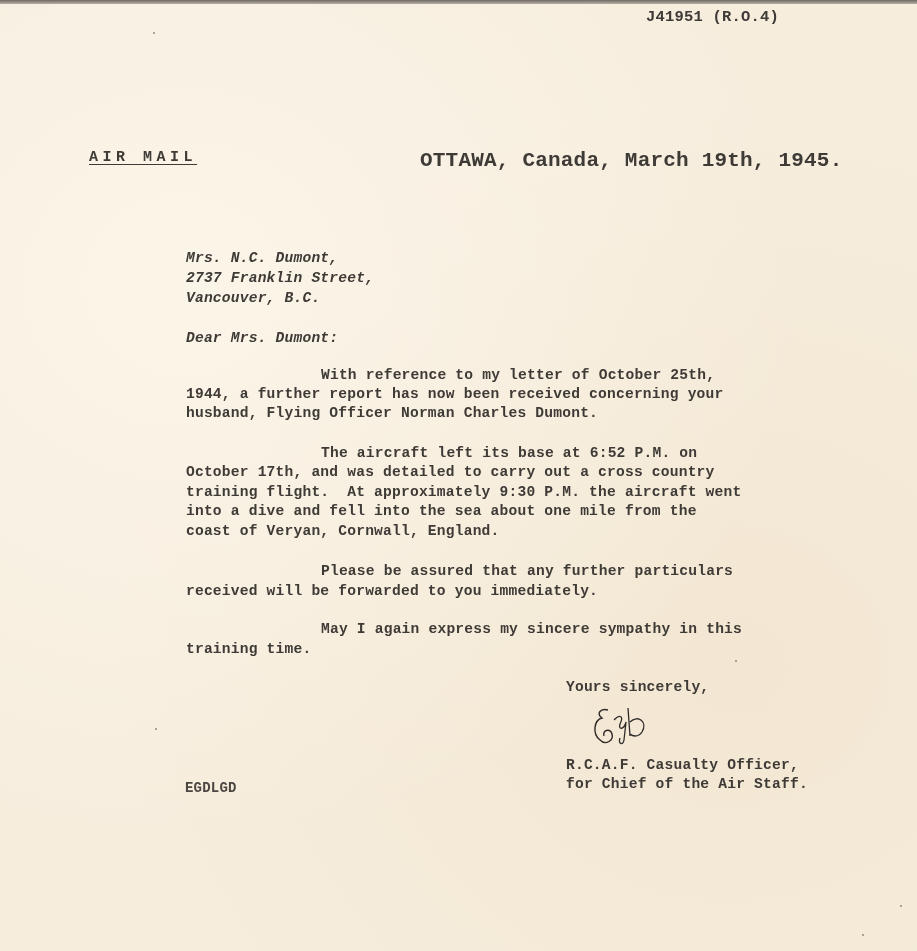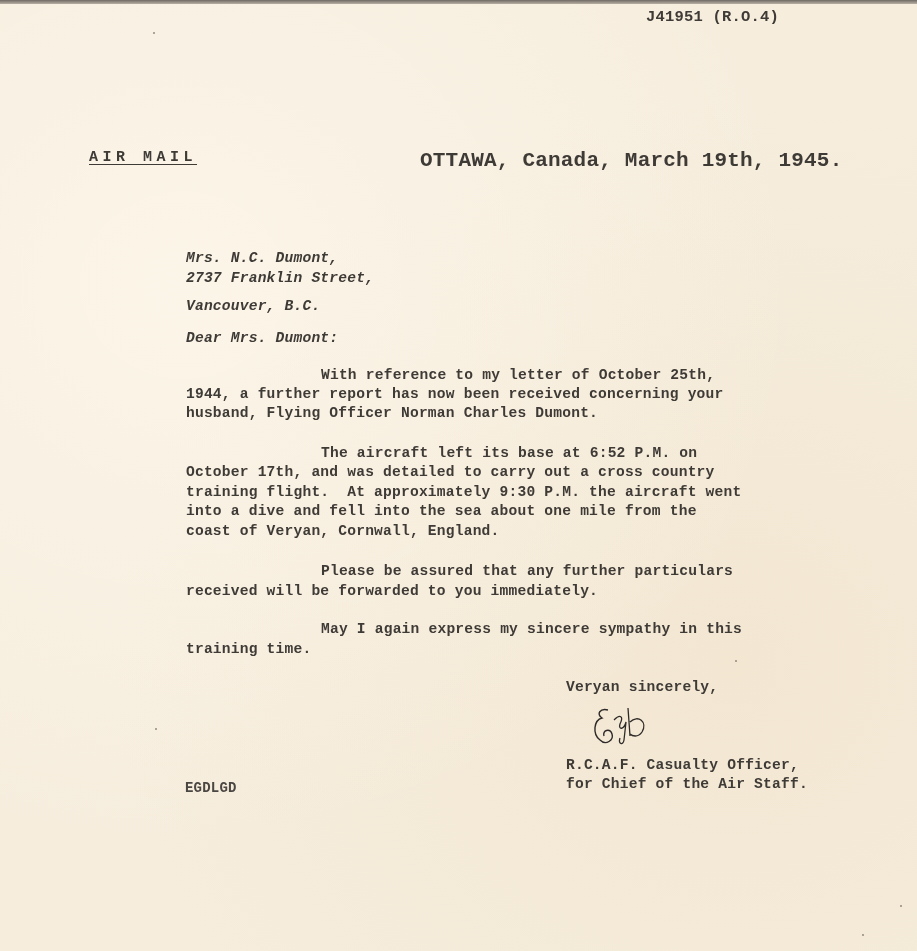--- a/index.html
+++ b/index.html
@@ -41,41 +41,41 @@
 <div class="page">
   <div class="top-edge"></div>
 
   <div class="t ref">J41951 (R.O.4)</div>
 
   <div class="t airmail">AIR MAIL</div>
   <div class="t dateline">OTTAWA, Canada, March 19th, 1945.</div>
 
   <div class="t addr" style="top:250px">Mrs. N.C. Dumont,</div>
   <div class="t addr" style="top:270px">2737 Franklin Street,</div>
-  <div class="t addr" style="top:298px">Vancouver, B.C.</div>
+  <div class="t addr" style="top:290px">Vancouver, B.C.</div>
 
   <div class="t addr" style="top:330px">Dear Mrs. Dumont:</div>
 
   <div class="t indent" style="top:367px">With reference to my letter of October 25th,</div>
   <div class="t body-line" style="top:386px">1944, a further report has now been received concerning your</div>
   <div class="t body-line" style="top:405px">husband, Flying Officer Norman Charles Dumont.</div>
 
   <div class="t indent" style="top:445px">The aircraft left its base at 6:52 P.M. on</div>
   <div class="t body-line" style="top:464px">October 17th, and was detailed to carry out a cross country</div>
   <div class="t body-line" style="top:484px">training flight.  At approximately 9:30 P.M. the aircraft went</div>
   <div class="t body-line" style="top:503px">into a dive and fell into the sea about one mile from the</div>
   <div class="t body-line" style="top:523px">coast of Veryan, Cornwall, England.</div>
 
   <div class="t indent" style="top:563px">Please be assured that any further particulars</div>
   <div class="t body-line" style="top:583px">received will be forwarded to you immediately.</div>
 
   <div class="t indent" style="top:621px">May I again express my sincere sympathy in this</div>
   <div class="t body-line" style="top:641px">training time.</div>
 
-  <div class="t closing" style="top:679px">Veryan sincerely,</div>
+  <div class="t closing" style="top:679px">Yours sincerely,</div>
 
   <svg class="sig" viewBox="0 0 60 52">
     <path d="M18 10 C10 8, 6 14, 12 18 C4 20, 2 34, 10 40 C16 46, 24 40, 22 34 C20 28, 12 30, 14 36" fill="none" stroke="#2e2a28" stroke-width="1.4"></path>
     <path d="M24 20 C30 14, 34 16, 30 24 C28 30, 34 30, 36 22 L34 40 C33 46, 28 44, 30 38" fill="none" stroke="#2e2a28" stroke-width="1.3"></path>
     <path d="M38 8 L40 36 M40 22 C48 14, 58 22, 52 32 C48 38, 42 36, 40 34" fill="none" stroke="#2e2a28" stroke-width="1.3"></path>
   </svg>
 
   <div class="t closing" style="top:757px">R.C.A.F. Casualty Officer,</div>
   <div class="t closing" style="top:776px">for Chief of the Air Staff.</div>
 

